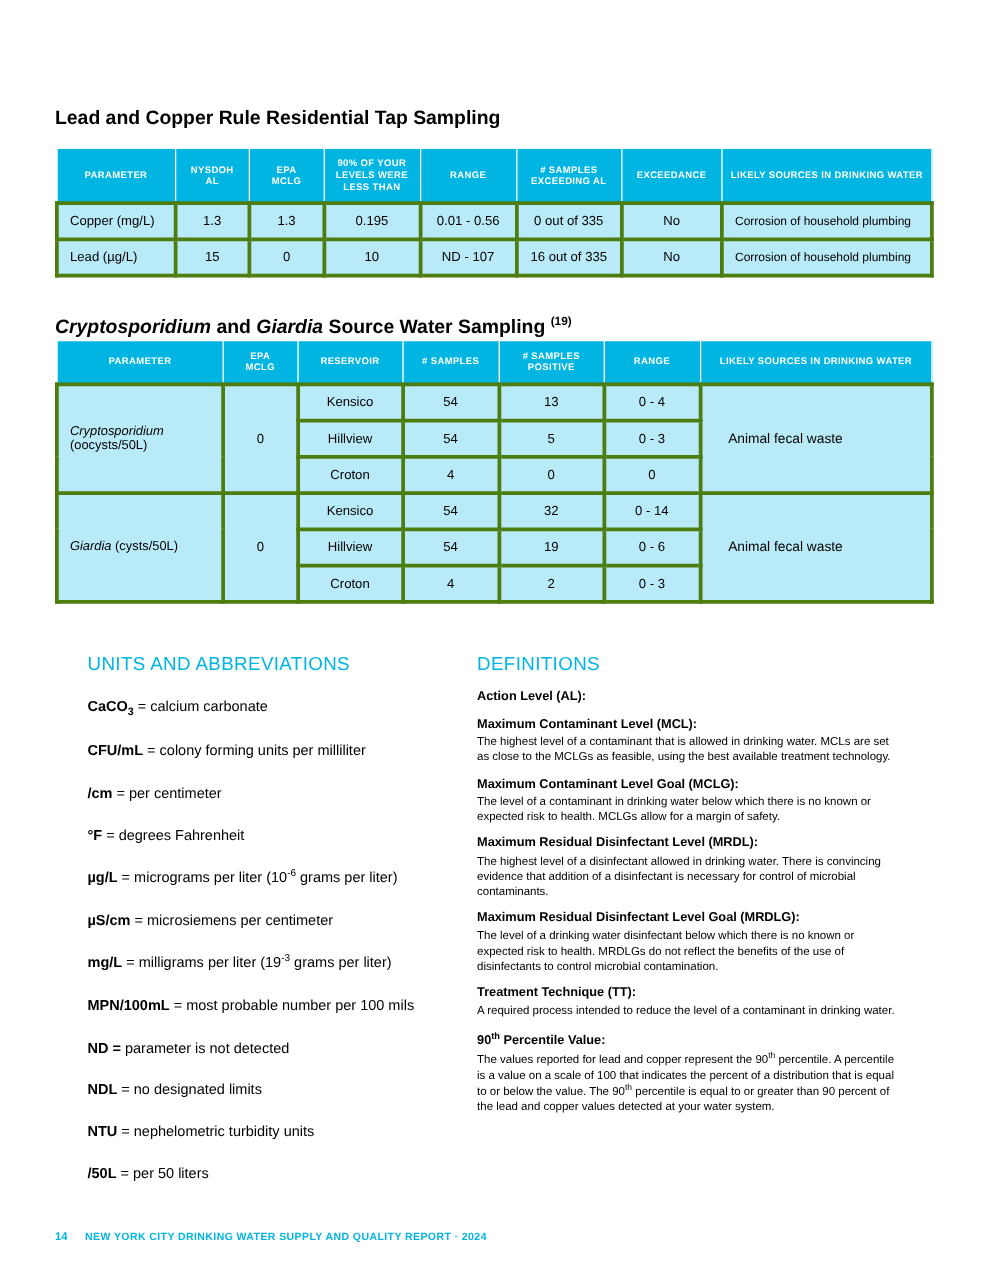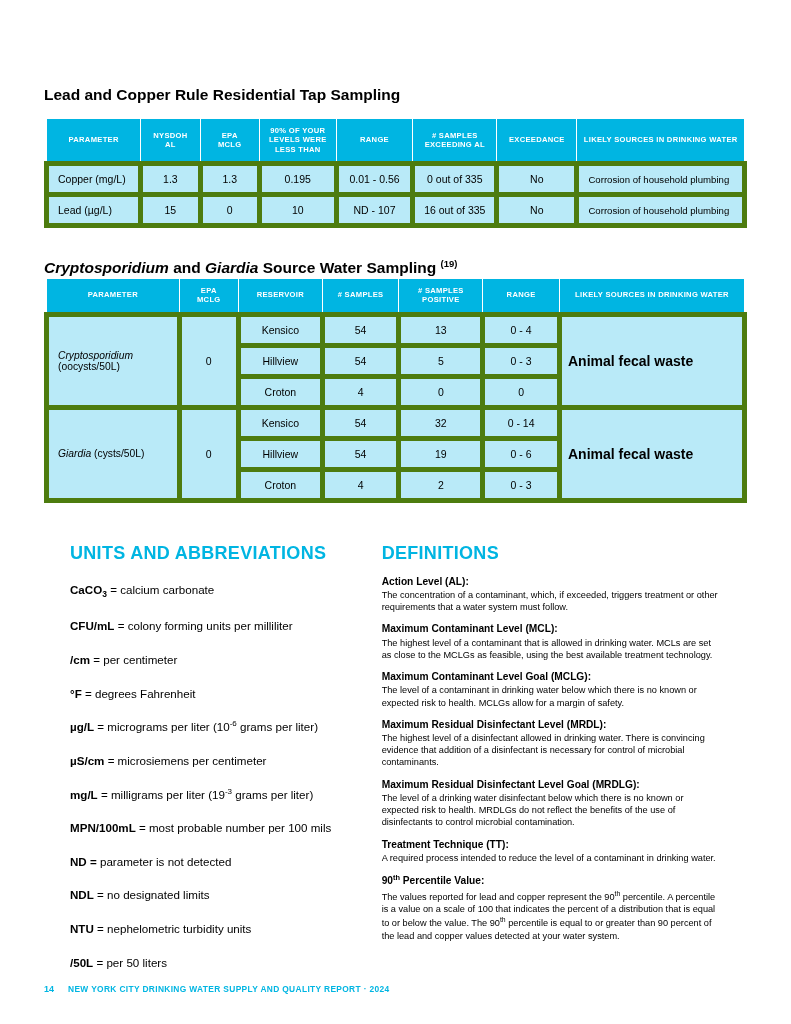--- a/index.html
+++ b/index.html
@@ -43,21 +43,21 @@
     text-align: center;
     padding: 7px 3px;
     line-height: 1.25;
     border: 1px solid #ffffff;
   }
   tbody td {
     background: #b9eaf8;
     font-size: 10.5px;
     text-align: center;
     padding: 7px 4px;
-    border: 5px solid #4d7c0f;
+    border: 3px solid #4d7c0f;
     color: #000;
   }
   td.left { text-align: left; padding-left: 9px; }
   td.src { text-align: left; padding-left: 9px; font-size: 9.6px; }
 
   
   #lead-copper-table col.c0 { width: 13.5%; }
   #lead-copper-table col.c1 { width: 8.5%; }
   #lead-copper-table col.c2 { width: 8.5%; }
   #lead-copper-table col.c3 { width: 11%; }
@@ -76,39 +76,38 @@
   #crypto-table col.k6 { width: 26.5%; }
 
   #crypto-table td.param {
     text-align: left;
     padding-left: 9px;
     font-size: 10.3px;
     vertical-align: middle;
   }
   #crypto-table td.srcmid {
     text-align: left;
-    padding-left: 6px;
-    font-size: 14px;
+    padding-left: 21px;
+    font-size: 11px;
     vertical-align: middle;
-    font-weight: bold;
   }
 
   
   .columns {
     display: flex;
     gap: 34px;
     margin-top: 40px;
     padding: 0 26px 0 26px;
   }
   .col-left { width: 45%; }
   .col-right { width: 55%; }
   .col-head {
     color: #00b5e2;
-    font-weight: bold;
-    font-size: 18px;
+    font-weight: normal;
+    font-size: 15px;
     letter-spacing: 0.3px;
     margin-bottom: 11px;
   }
   .unit-row {
     font-size: 11.6px;
     line-height: 1.35;
     margin-bottom: 10px;
     margin-top: 18px;
   }
   .unit-row b { font-weight: bold; }
@@ -360,21 +359,20 @@
       <div class="unit-row">
         <b>/50L</b><span> = per 50 liters</span>
       </div>
     </div>
 
     <div class="col-right">
       <div class="col-head">DEFINITIONS</div>
 
       <div class="def-block">
         <div class="def-term">Action Level (AL):</div>
-        <div class="def-body">The concentration of a contaminant, which, if exceeded, triggers treatment or other requirements that a water system must follow.</div>
       </div>
       <div class="def-block">
         <div class="def-term">Maximum Contaminant Level (MCL):</div>
         <div class="def-body">The highest level of a contaminant that is allowed in drinking water. MCLs are set as close to the MCLGs as feasible, using the best available treatment technology.</div>
       </div>
       <div class="def-block">
         <div class="def-term">Maximum Contaminant Level Goal (MCLG):</div>
         <div class="def-body">The level of a contaminant in drinking water below which there is no known or expected risk to health. MCLGs allow for a margin of safety.</div>
       </div>
       <div class="def-block">

